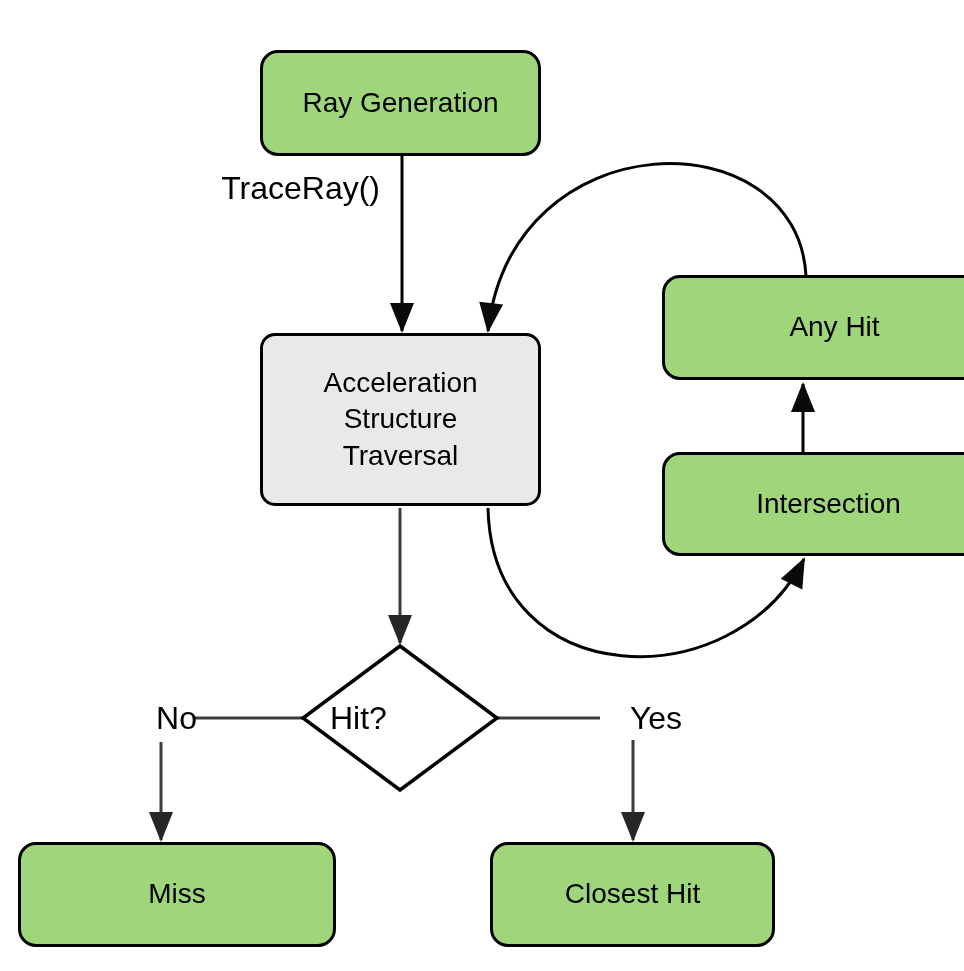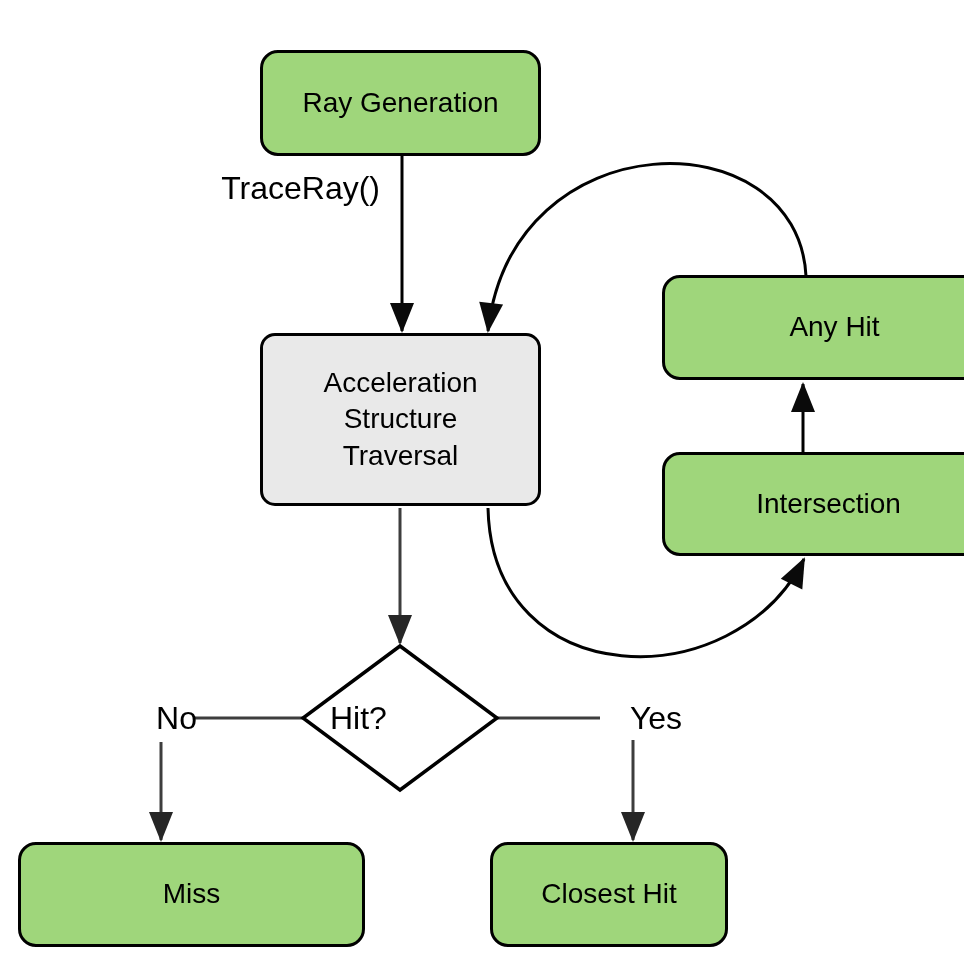--- a/index.html
+++ b/index.html
@@ -64,23 +64,23 @@
 <div class="node green" style="left:260px;top:13px;width:281px;height:106px;margin-top:37px;">Ray Generation</div>
 
 <div class="node gray" style="left:260px;top:333px;width:281px;height:173px;border-radius:15px;">Acceleration
 Structure
 Traversal</div>
 
 <div class="node green" style="left:662px;top:275px;width:345px;height:105px;">Any Hit</div>
 
 <div class="node green" style="left:662px;top:452px;width:333px;height:104px;">Intersection</div>
 
-<div class="node green" style="left:18px;top:842px;width:347px;height:105px;">Miss</div>
+<div class="node green" style="left:18px;top:842px;width:318px;height:105px;">Miss</div>
 
-<div class="node green" style="left:490px;top:842px;width:238px;height:105px;">Closest Hit</div>
+<div class="node green" style="left:490px;top:842px;width:285px;height:105px;">Closest Hit</div>
 
 <div class="edge-label" style="left:140px;top:172px;width:240px;text-align:right;">TraceRay()</div>
 
 <div class="edge-label" style="left:330px;top:702px;width:140px;text-align:left;">Hit?</div>
 
 <div class="edge-label" style="left:141px;top:702px;width:56px;text-align:right;">No</div>
 
 <div class="edge-label" style="left:626px;top:702px;width:60px;text-align:center;">Yes</div>
 
 </body></html>

